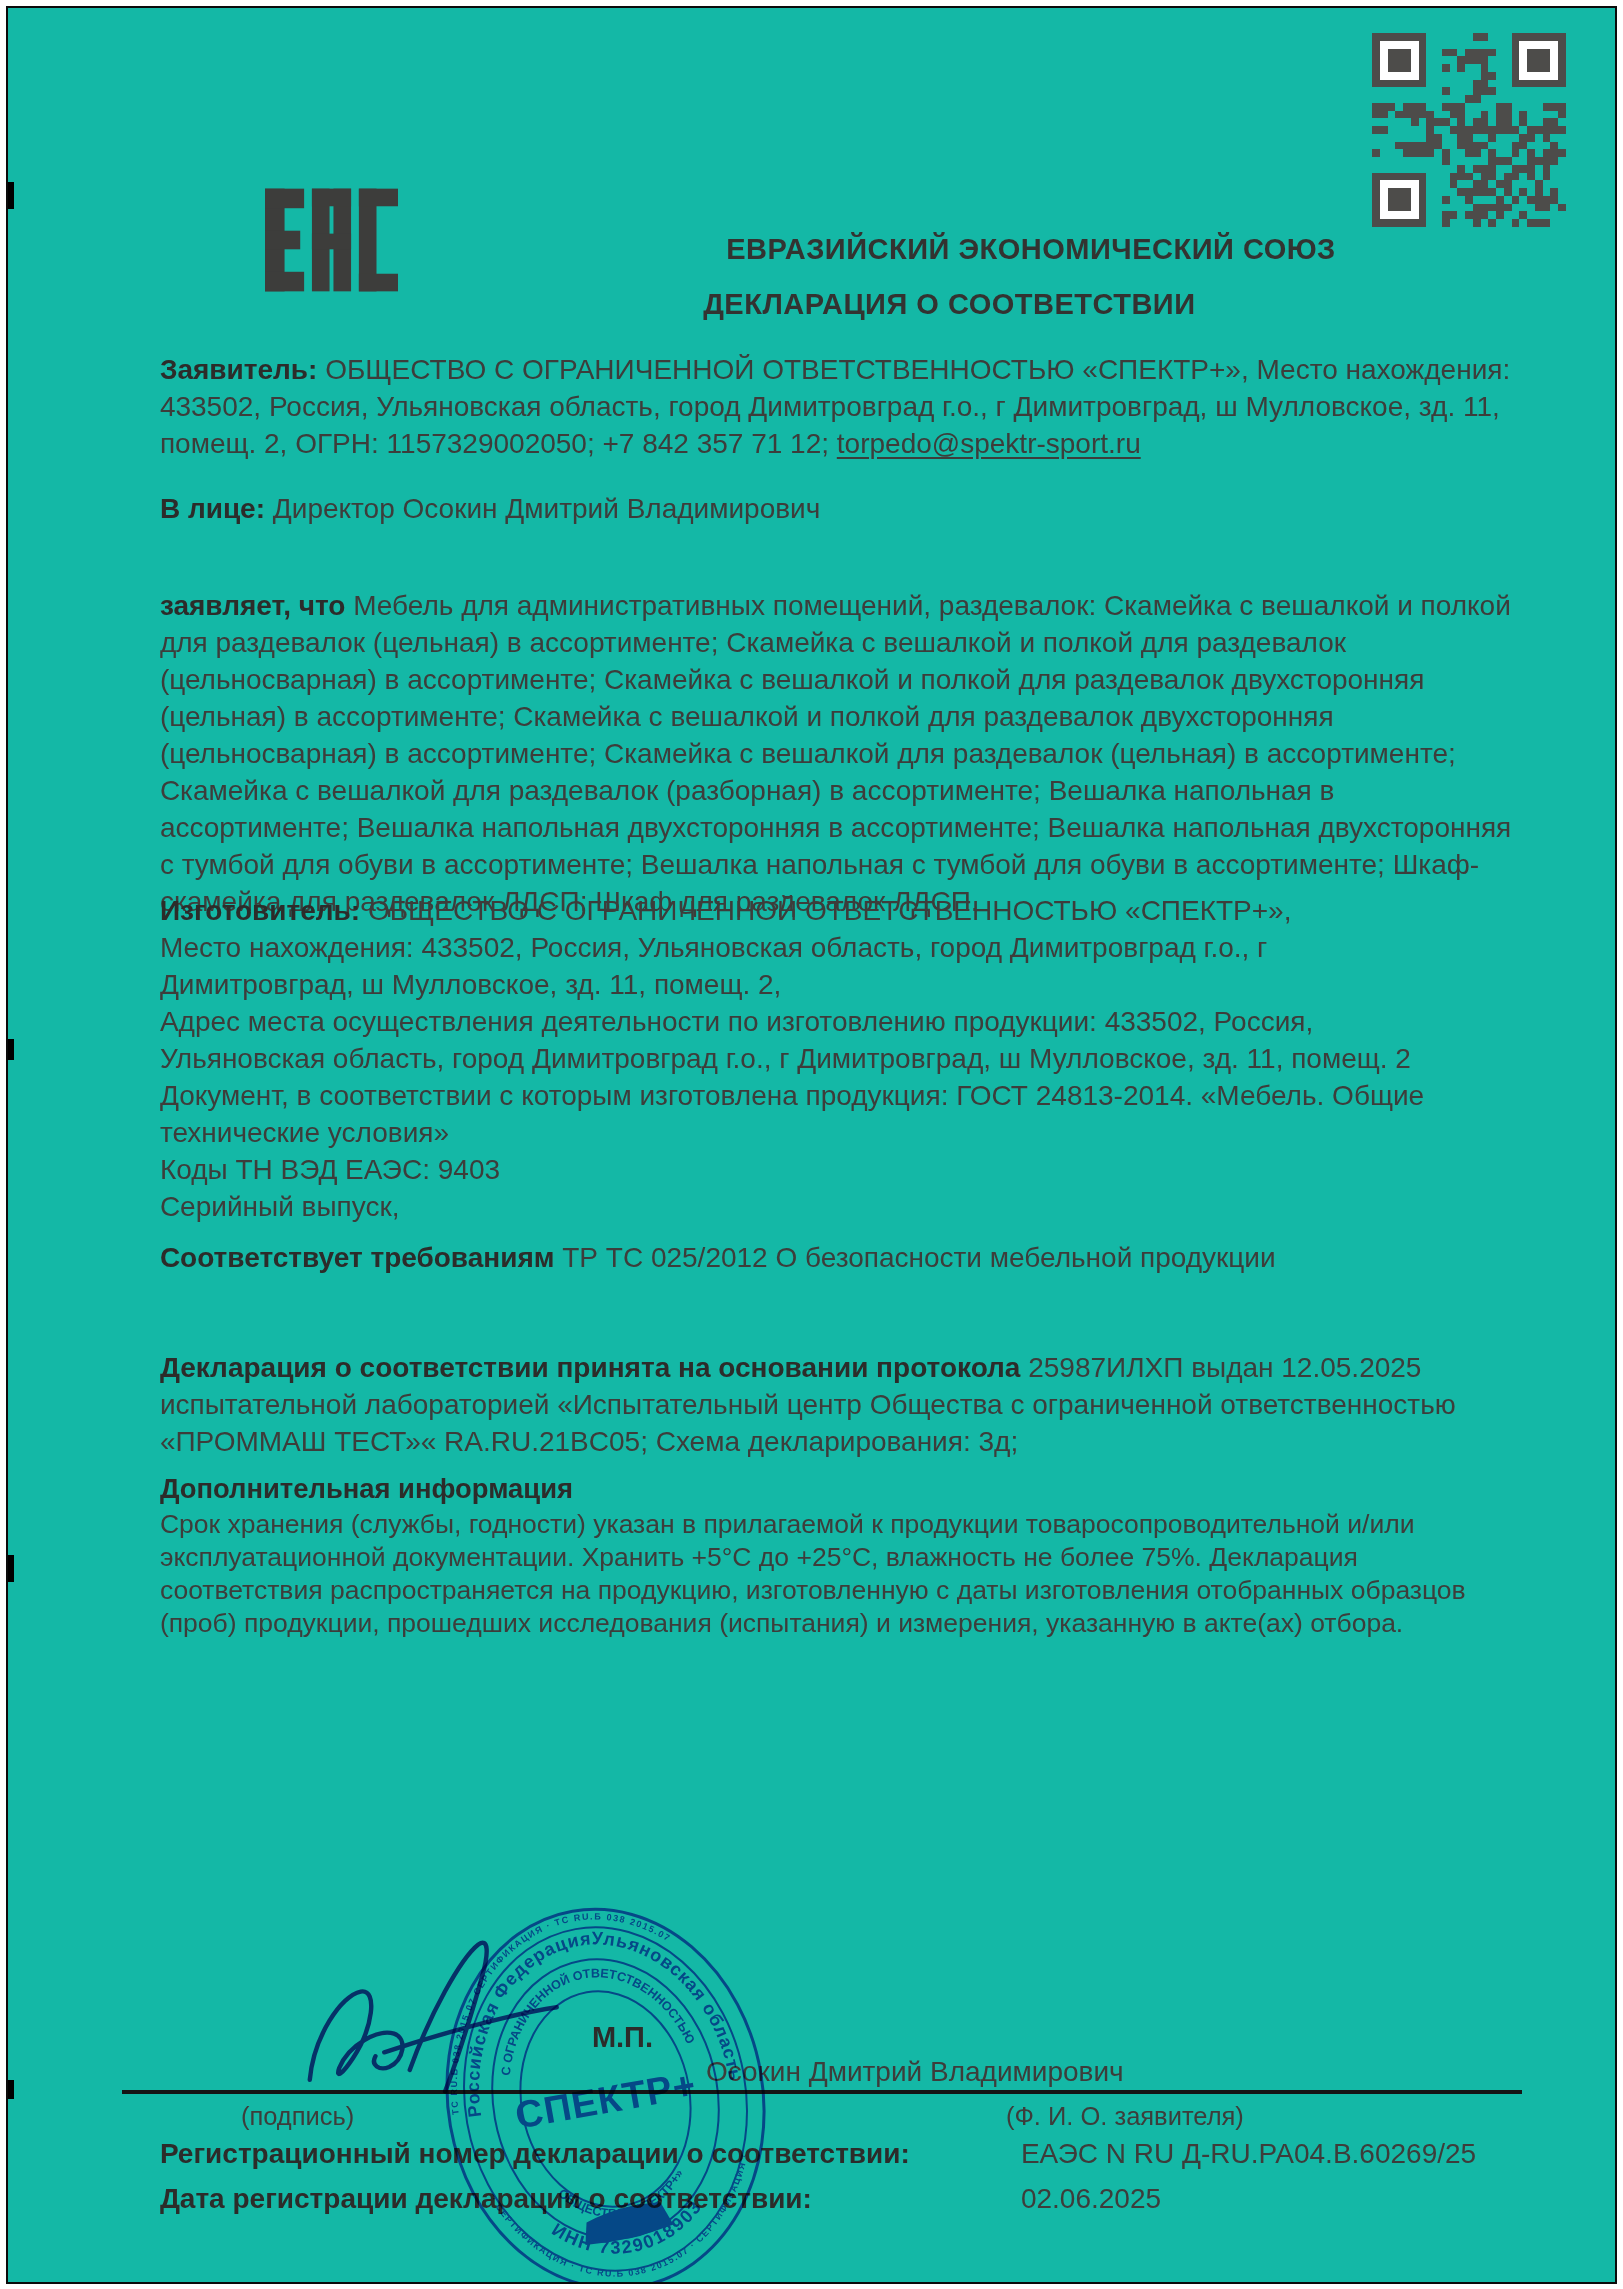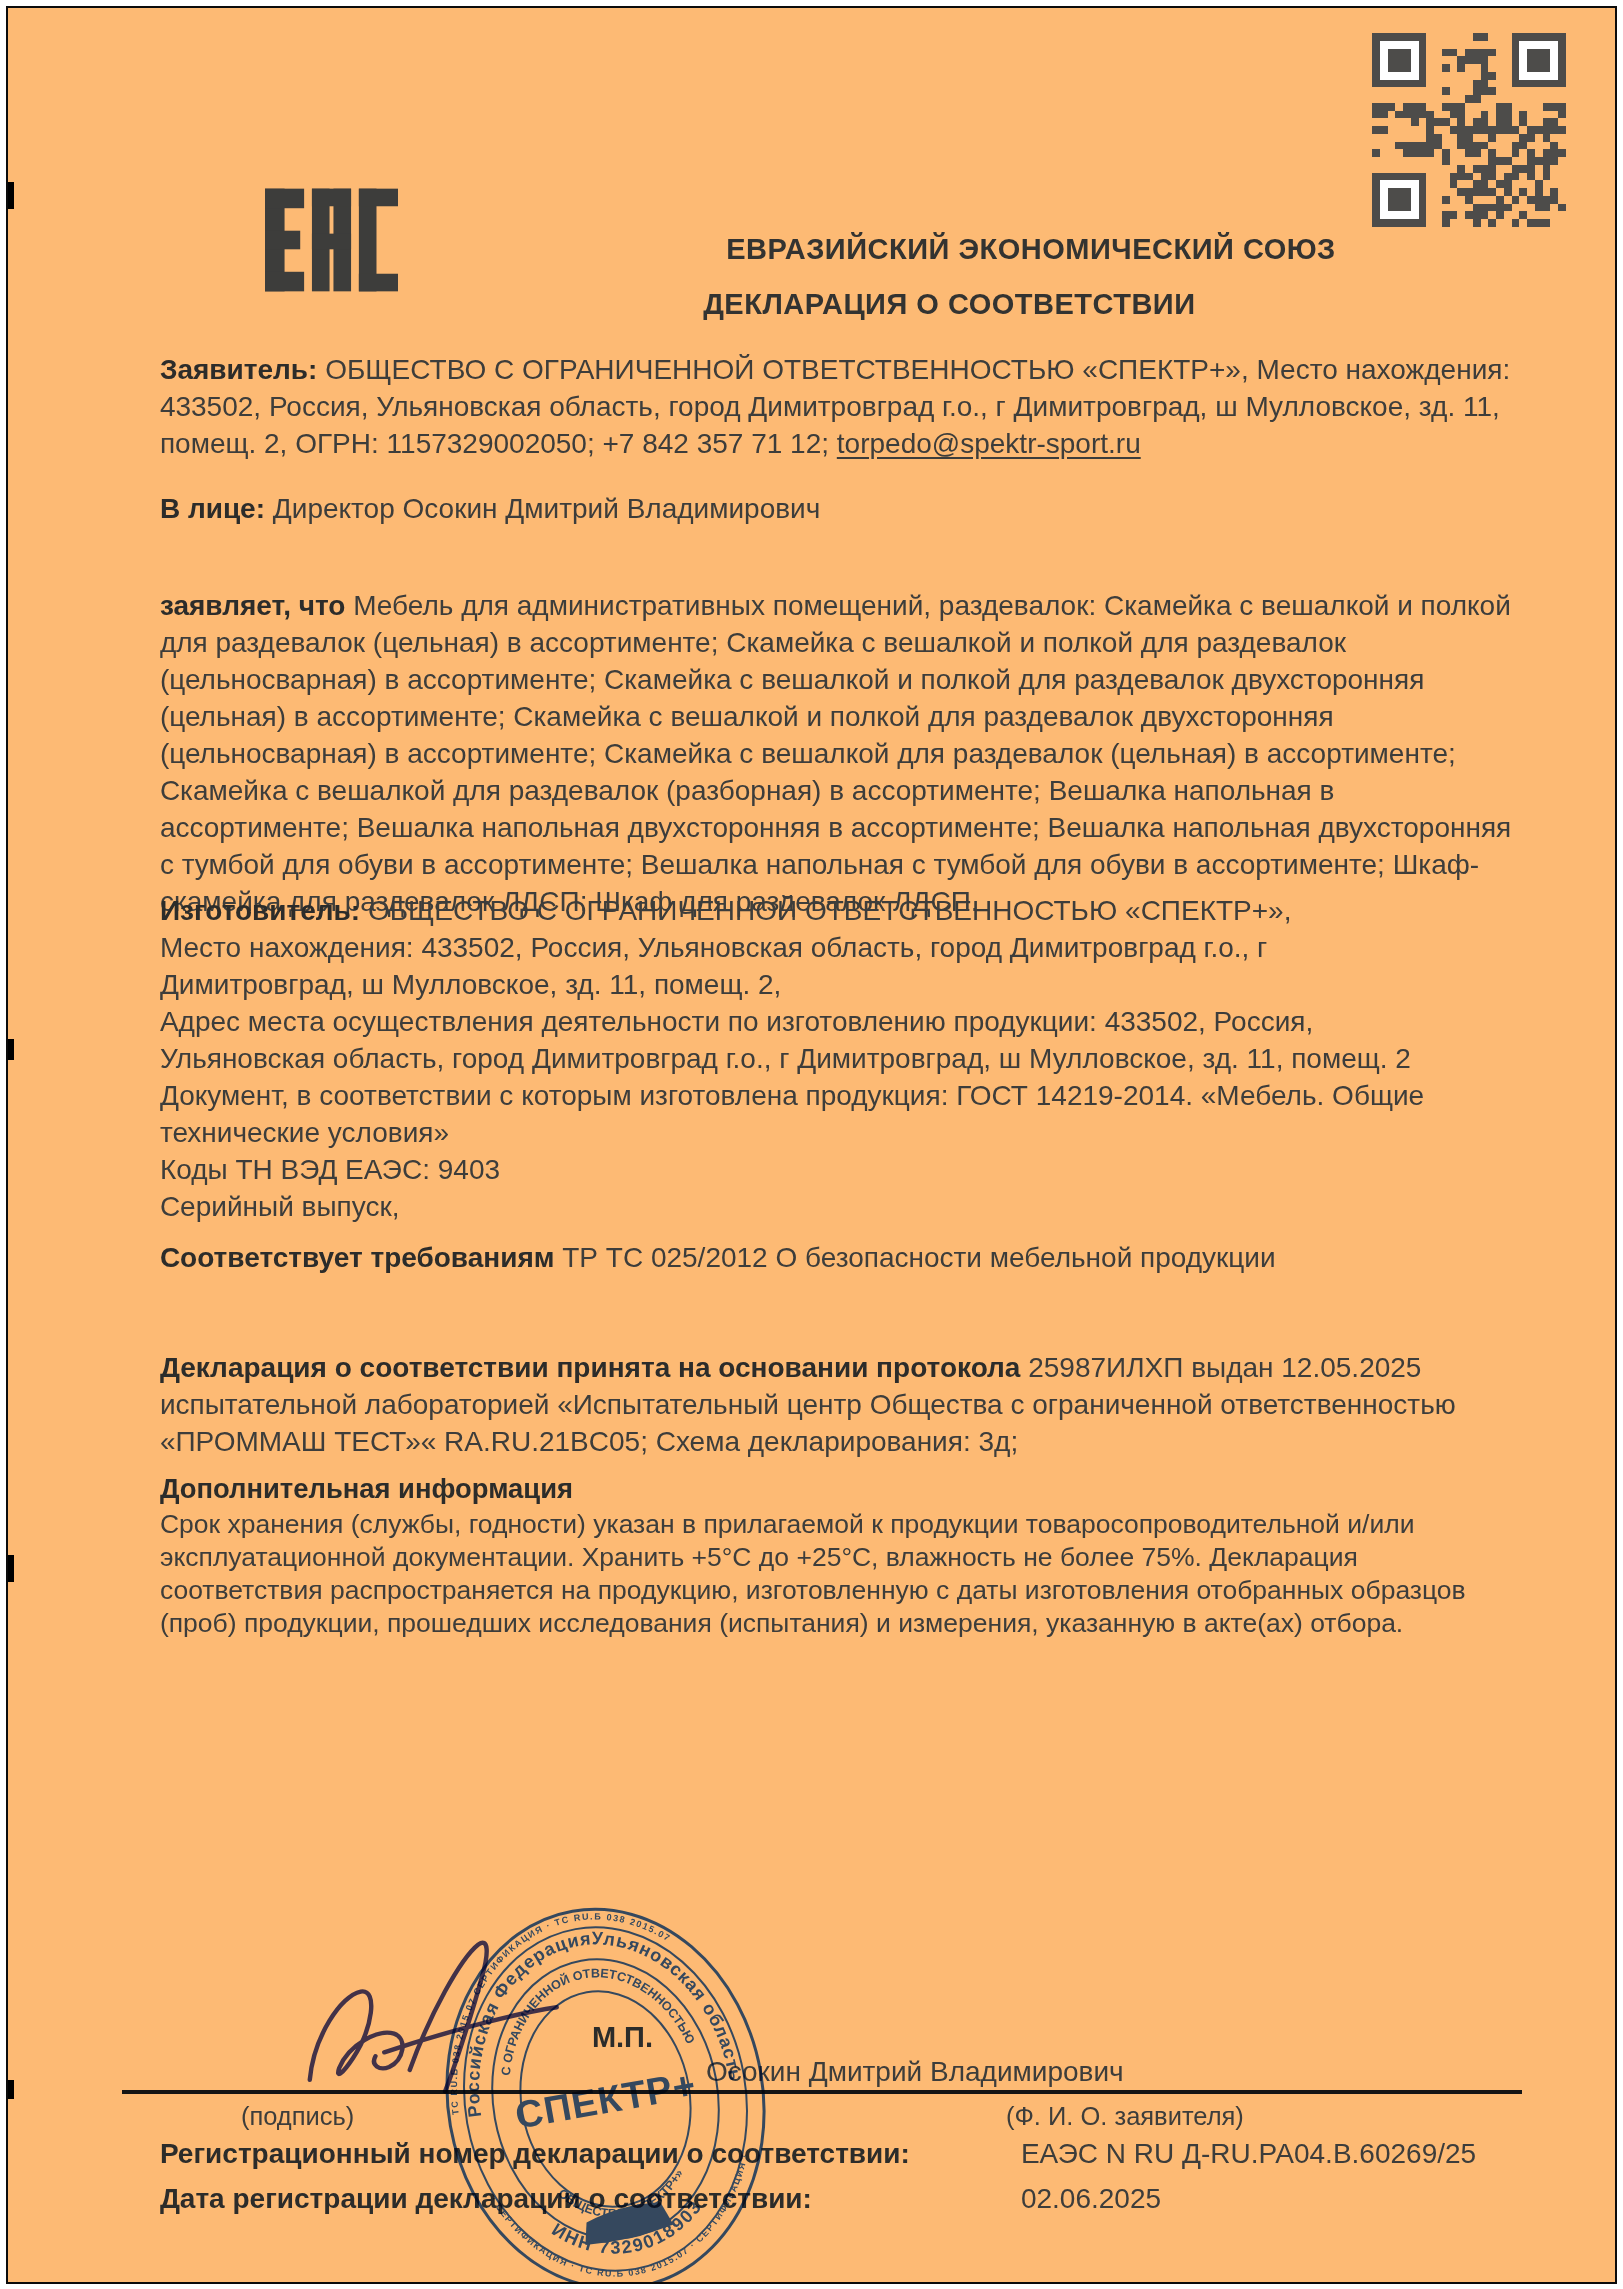--- a/index.html
+++ b/index.html
@@ -1,17 +1,17 @@
 <!DOCTYPE html>
 <html lang="ru"><head>
 <meta charset="utf-8">
 <style>
   html,body{margin:0;padding:0;background:#ffffff;}
   body{width:1623px;height:2290px;position:relative;font-family:"Liberation Sans","DejaVu Sans",sans-serif;}
-  .page{position:absolute;left:5.9px;top:5.9px;right:5.9px;bottom:5.9px;border:2.9px solid #0b0b0b;background:#fdba74;overflow:hidden;}
+  .page{position:absolute;left:5.9px;top:5.9px;right:5.9px;bottom:5.9px;border:2.9px solid #0b0b0b;background:#14b8a6;overflow:hidden;}
   .abs{position:absolute;}
   .t{color:#3d3d3b;font-size:28px;line-height:37px;}
   .b{font-weight:bold;color:#2c2c2a;}
   .title{font-weight:bold;color:#333331;font-size:29px;letter-spacing:0.5px;white-space:nowrap;}
   .para{width:1364px;}
   .mline{white-space:nowrap;}
   .small{font-size:26.5px;line-height:33px;}
   .caption{font-size:25.5px;color:#3d3d3b;}
   a.email{color:#3d3d3b;text-underline-offset:3.9px;}
   .sigline{position:absolute;left:114px;top:2082px;width:1400px;height:3.9px;background:#151515;}
@@ -257,21 +257,21 @@
   <div class="abs t para" style="left:152px;top:545px;margin-top:34px;">
     <span class="b">заявляет, что</span><span> Мебель для административных помещений, раздевалок: Скамейка с вешалкой и полкой для раздевалок (цельная) в ассортименте; Скамейка с вешалкой и полкой для раздевалок (цельносварная) в ассортименте; Скамейка с вешалкой и полкой для раздевалок двухсторонняя (цельная) в ассортименте; Скамейка с вешалкой и полкой для раздевалок двухсторонняя (цельносварная) в ассортименте; Скамейка с вешалкой для раздевалок (цельная) в ассортименте; Скамейка с вешалкой для раздевалок (разборная) в ассортименте; Вешалка напольная в ассортименте; Вешалка напольная двухсторонняя в ассортименте; Вешалка напольная двухсторонняя с тумбой для обуви в ассортименте; Вешалка напольная с тумбой для обуви в ассортименте; Шкаф-скамейка для раздевалок ЛДСП; Шкаф для раздевалок ЛДСП.</span>
   </div>
 
   <div class="abs t para" style="left:152px;top:884px;line-height:37px;">
     <div class="mline"><span class="b">Изготовитель:</span><span> ОБЩЕСТВО С ОГРАНИЧЕННОЙ ОТВЕТСТВЕННОСТЬЮ «СПЕКТР+»,</span></div>
     <div class="mline">Место нахождения: 433502, Россия, Ульяновская область, город Димитровград г.о., г</div>
     <div class="mline">Димитровград, ш Мулловское, зд. 11, помещ. 2,</div>
     <div class="mline">Адрес места осуществления деятельности по изготовлению продукции: 433502, Россия,</div>
     <div class="mline">Ульяновская область, город Димитровград г.о., г Димитровград, ш Мулловское, зд. 11, помещ. 2</div>
-    <div class="mline">Документ, в соответствии с которым изготовлена продукция: ГОСТ 14219-2014. «Мебель. Общие</div>
+    <div class="mline">Документ, в соответствии с которым изготовлена продукция: ГОСТ 24813-2014. «Мебель. Общие</div>
     <div class="mline">технические условия»</div>
     <div class="mline">Коды ТН ВЭД ЕАЭС: 9403</div>
     <div class="mline">Серийный выпуск,</div>
   </div>
 
   <div class="abs t para" style="left:152px;top:1231px;">
     <span class="b">Соответствует требованиям</span><span> ТР ТС 025/2012 О безопасности мебельной продукции</span>
   </div>
 
   <div class="abs t para" style="left:152px;top:1341px;">

